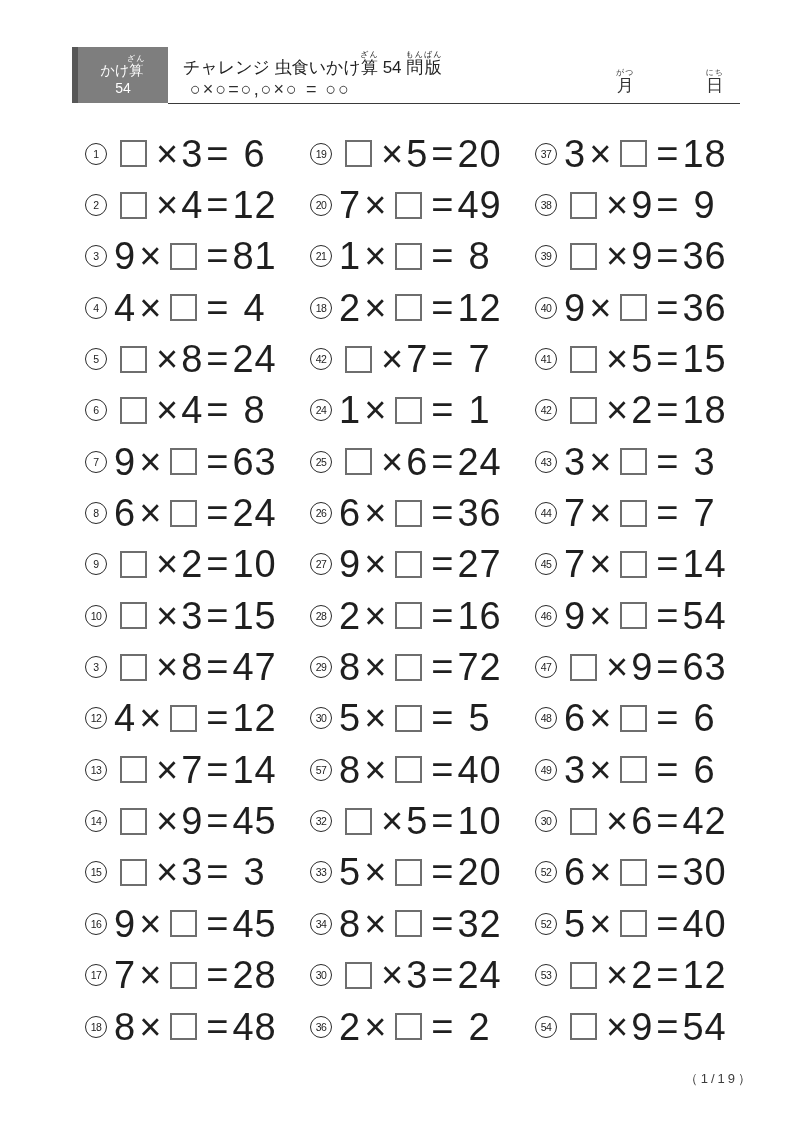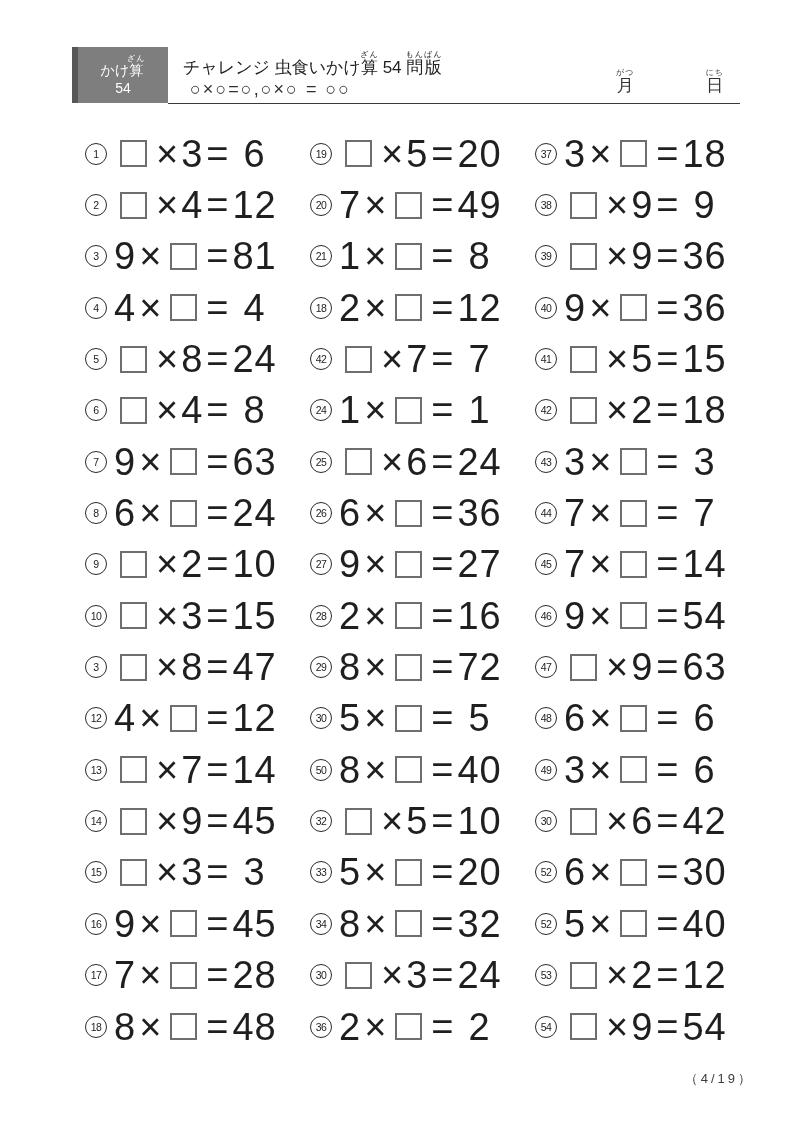--- a/index.html
+++ b/index.html
@@ -394,21 +394,21 @@
     <span class="pnum">30</span>
     <span class="expr">
             <span class="num">5</span>
             <span class="op">×</span>
             <span class="box"></span>
             <span class="op">=</span>
             <span class="num res">5</span>
           </span>
   </div>
         <div class="prow">
-    <span class="pnum">50</span>
+    <span class="pnum">57</span>
     <span class="expr">
             <span class="num">8</span>
             <span class="op">×</span>
             <span class="box"></span>
             <span class="op">=</span>
             <span class="num res">40</span>
           </span>
   </div>
         <div class="prow">
     <span class="pnum">32</span>
@@ -638,15 +638,15 @@
             <span class="box"></span>
             <span class="op">×</span>
             <span class="num">9</span>
             <span class="op">=</span>
             <span class="num res">54</span>
           </span>
   </div>
       </div>
   </div>
 
-  <div class="page-no">（4/19）</div>
+  <div class="page-no">（1/19）</div>
 
 </div>
 
 </body></html>

